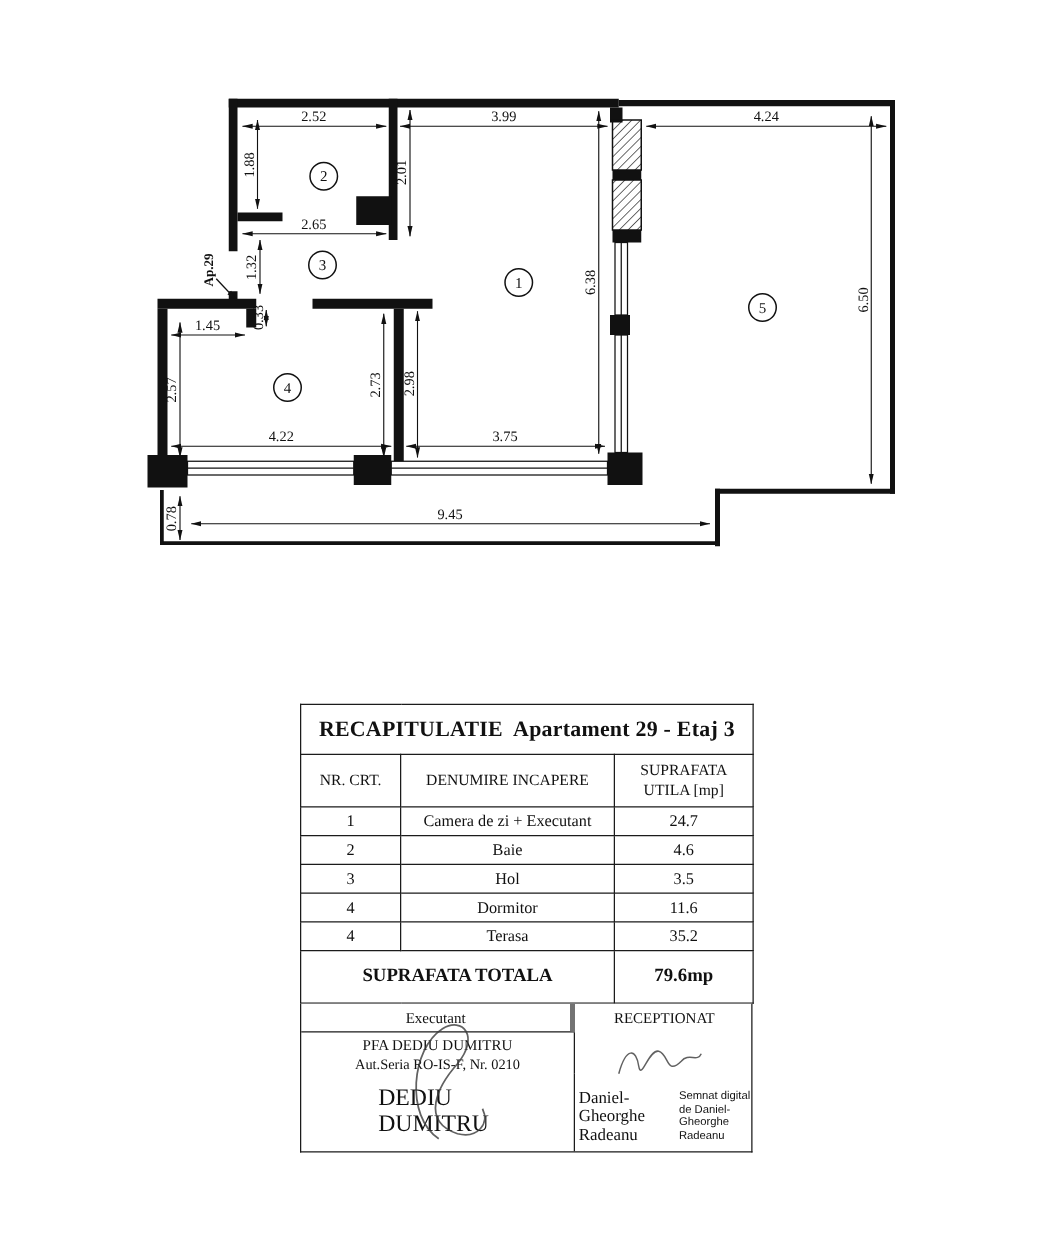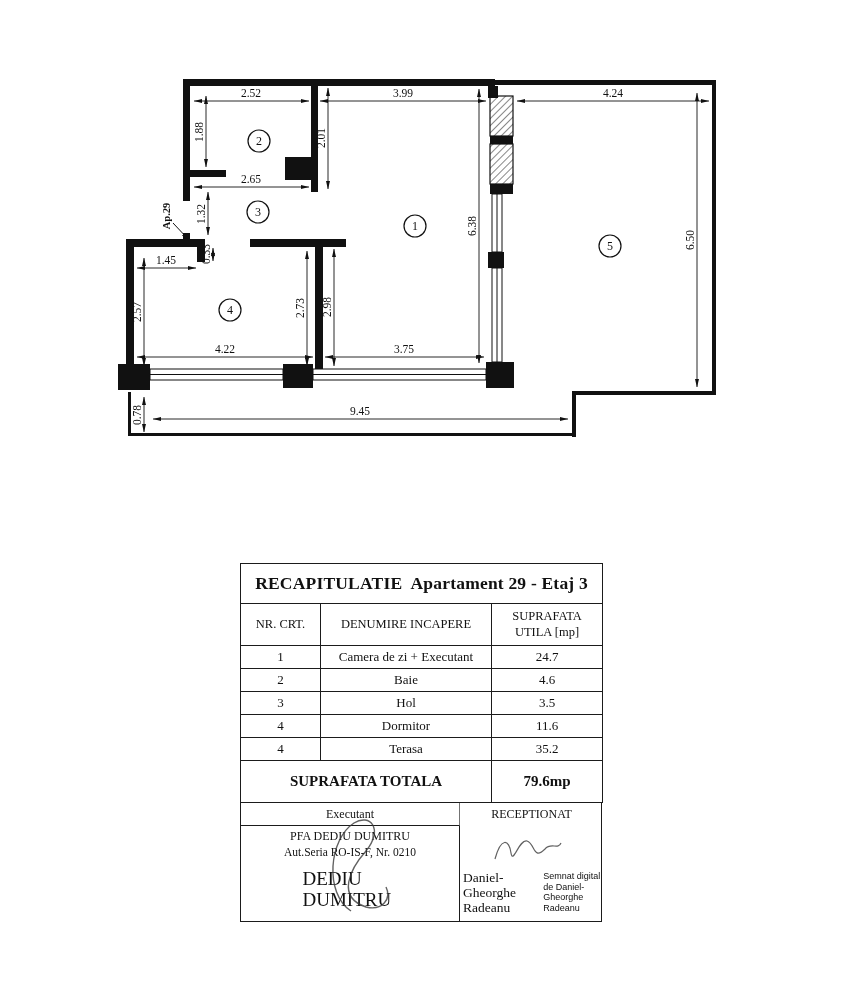--- a/index.html
+++ b/index.html
@@ -16,21 +16,21 @@
   tr.title-row td { font-size:17.5px; font-weight:600; height:40px; letter-spacing:.2px; white-space:pre; }
   tr.head td { font-size:12.5px; height:42px; line-height:1.25; }
   tr.data td { height:23px; }
   tr.sum td { height:31px; font-weight:bold; font-size:15px; }
   tr.sum.total td { height:42px; }
 
   .footer { position:relative; display:grid; grid-template-columns:219px 143px;
             grid-template-rows:23px 33px 62px; width:362px;
             border:1px solid #1b1b1b; border-top:none; background:#fff; }
   .fcell { font-size:12px; }
-  .f-exec { grid-column:1; grid-row:1; border-right:1px solid #737373; border-bottom:1px solid #1b1b1b;
+  .f-exec { grid-column:1; grid-row:1; border-right:4px solid #737373; border-bottom:1px solid #1b1b1b;
             display:flex; align-items:center; justify-content:center; }
   .f-pfa  { grid-column:1; grid-row:2; border-right:1px solid #1b1b1b;
             text-align:center; padding-top:3px; line-height:1.3; }
   .f-pfa .auth { font-size:11.5px; }
   .f-sig  { grid-column:1; grid-row:3; border-right:1px solid #1b1b1b;
             display:flex; align-items:center; gap:8px; padding:4px 6px; text-align:left;justify-content:center; }
   .big-name { font-size:19px; line-height:1.08; white-space:pre-line; width:95px; }
   .sig-note { font-size:8.5px; line-height:1.18; white-space:pre-line; width:100px; font-family:"Liberation Sans", sans-serif; }
   .f-recep { grid-column:2; grid-row:1 / 4; position:relative; padding-top:4px; text-align:center; }
   .recep-label { font-size:12px; }

